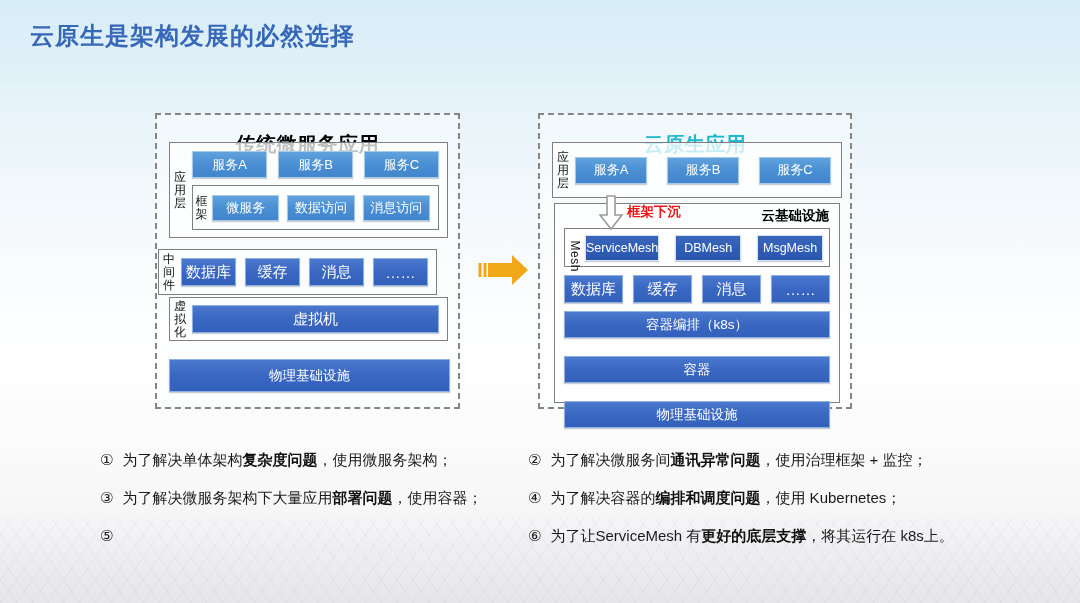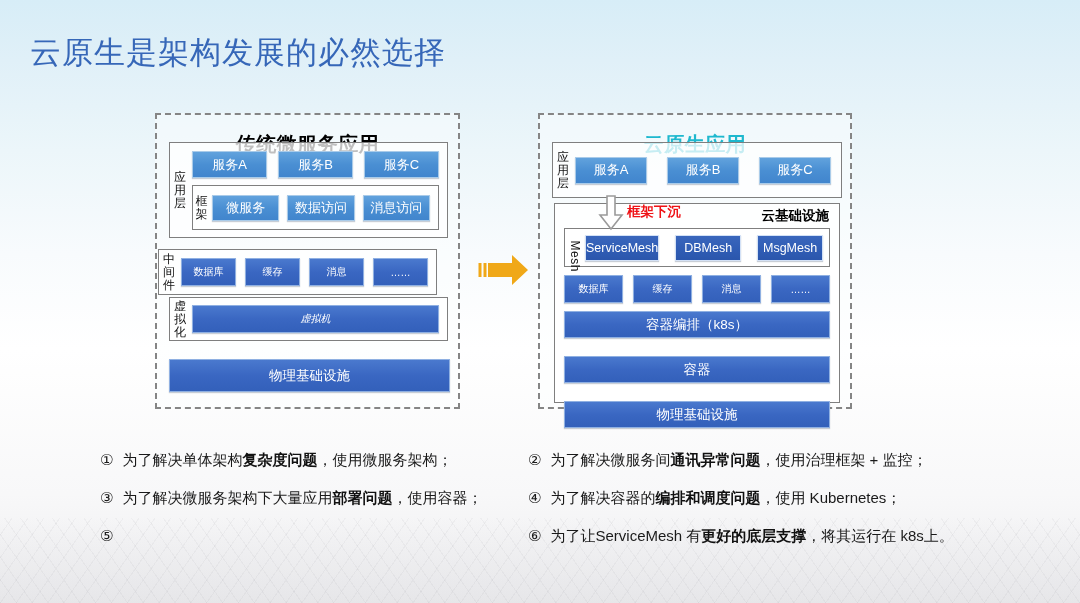--- a/index.html
+++ b/index.html
@@ -13,23 +13,22 @@
   .bottom-pattern {
     position:absolute; left:0; bottom:0; width:1080px; height:85px;
     background:
       repeating-linear-gradient(55deg, rgba(130,130,138,0.07) 0 1px, transparent 1px 13px),
       repeating-linear-gradient(-55deg, rgba(130,130,138,0.07) 0 1px, transparent 1px 13px),
       linear-gradient(180deg, rgba(255,255,255,0) 0%, rgba(220,220,224,0.35) 100%);
   }
 
   .page-title {
     position:absolute; left:30px; top:20px;
-    font-size:31px; font-weight:normal; color:#3667b8; letter-spacing:1px;
+    font-size:24px; font-weight:bold; color:#3667b8; letter-spacing:1px;
     white-space:nowrap;
-    margin-top:12px;
   }
 
   
   .dashed-box {
     position:absolute; top:113px; height:296px;
     border:2px dashed #858585; background:rgba(252,254,255,0.45);
   }
   .dashed-left  { left:155px; width:305px; }
   .dashed-right { left:538px; width:314px; }
 
@@ -58,21 +57,21 @@
   .bbox {
     display:flex; align-items:center; justify-content:center;
     color:#fff; white-space:nowrap; box-shadow:0 1px 1px rgba(40,60,90,0.25);
   }
   .light {
     background:linear-gradient(180deg,#61a2dd 0%,#4a8fd3 50%,#4185cd 100%);
     border:1px solid #a9cbe9; font-size:13px;
   }
   .royal {
     background:linear-gradient(180deg,#4a79ce 0%,#3a67c2 50%,#3360ba 100%);
-    border:1px solid #8fb0e2; font-size:10px;
+    border:1px solid #8fb0e2; font-size:15px;
   }
   .dark {
     background:linear-gradient(180deg,#3a66bc 0%,#2f5cb4 60%,#2b56ac 100%);
     border:1px solid #d3e1f6; font-size:12.5px;
   }
 
   
   .l-app     { left:12px; top:27px;  width:279px; height:96px; }
   .l-app .services { gap:11px; height:27px; margin-bottom:7px; }
   .l-app .services .bbox { flex:1; height:27px; }
@@ -83,21 +82,21 @@
   .l-framework .v-label { flex:0 0 17px; }
   .l-framework .row { flex:1; gap:8px; padding:6px 8px 6px 2px; }
   .l-framework .row .bbox { flex:1; height:26px; }
 
   .l-middleware { left:1px; top:134px; width:279px; height:46px; }
   .l-middleware .row { flex:1; gap:9px; padding:8px 8px 8px 2px; }
   .l-middleware .row .bbox { flex:1; height:28px; }
 
   .l-virtualization { left:12px; top:182px; width:279px; height:44px; }
   .l-virtualization .row { flex:1; padding:7px 8px 7px 2px; }
-  .l-virtualization .row .bbox { flex:1; height:28px;font-style:italic; }
+  .l-virtualization .row .bbox { flex:1; height:28px; }
 
   .l-physical {
     position:absolute; left:12px; top:244px; width:281px; height:33px;
     font-size:13.5px;
   }
 
   
   .r-app { left:12px; top:27px; width:290px; height:56px; }
   .r-app .row { flex:1; gap:20px; padding:7px 10px 7px 2px; }
   .r-app .row .bbox { flex:1; height:27px; }

